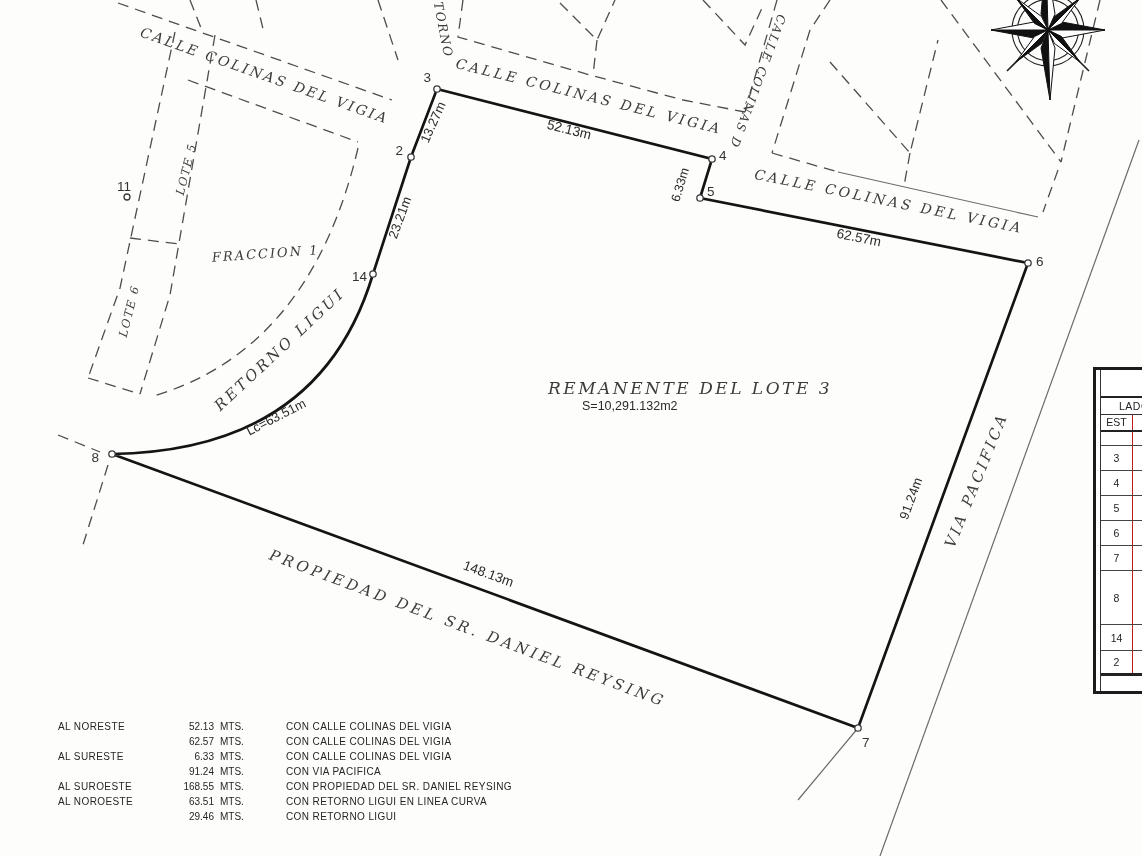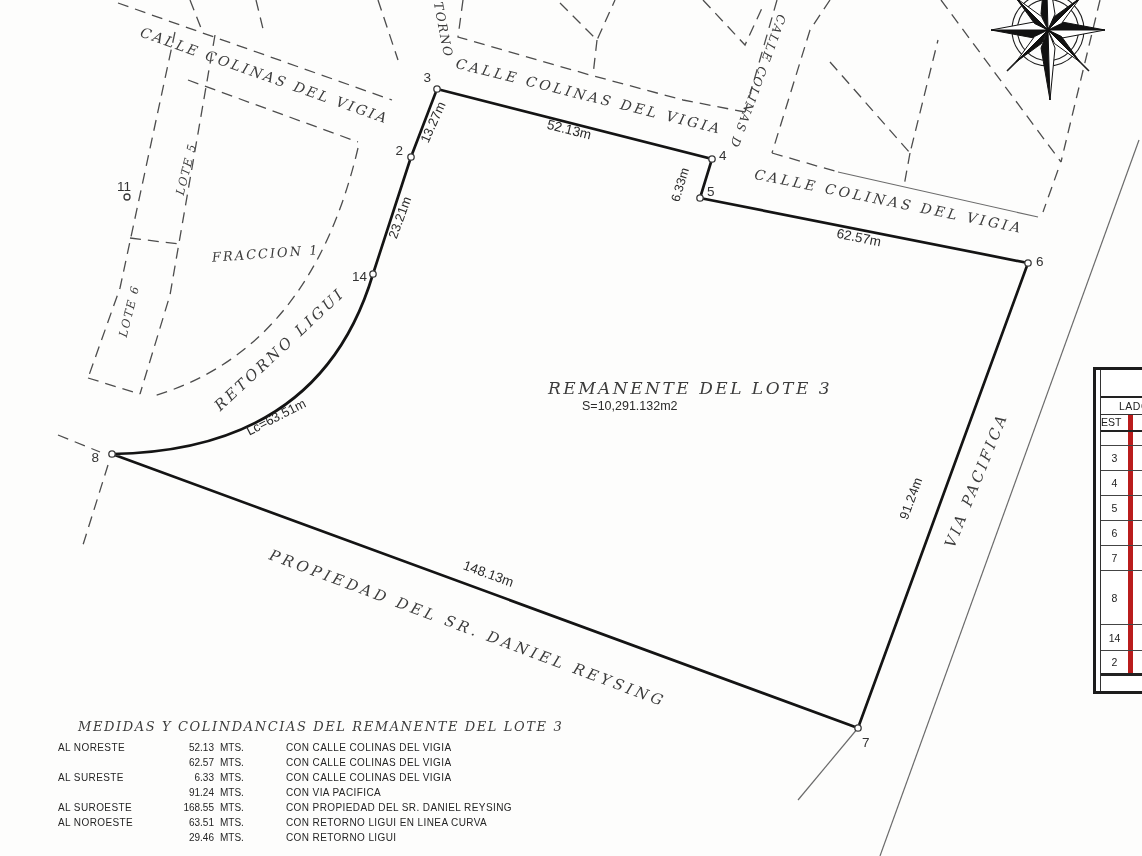--- a/index.html
+++ b/index.html
@@ -49,21 +49,21 @@
     position:absolute;left:1093px;top:367px;width:130px;height:327px;
     border:3px solid #1c1c1c;background:#fff;box-sizing:border-box;
   }
   .st-inner{
     height:100%;margin-left:4px;border-left:1px solid #333;box-sizing:border-box;
     font-size:10.5px;color:#222;
   }
   .st-topband{height:26px;border-bottom:2px solid #222;}
   .st-lado{height:16px;line-height:16px;padding-left:18px;border-bottom:1px solid #333;letter-spacing:.5px;}
   .st-head{display:flex;height:15px;line-height:15px;border-bottom:2px solid #222;}
-  .st-col-est{width:32px;flex:none;text-align:left;border-right:5px solid #b91c1c;box-sizing:border-box;}
+  .st-col-est{width:32px;flex:none;text-align:center;border-right:1px solid #b91c1c;box-sizing:border-box;}
   .st-col-pv{padding-left:9px;}
   .st-row{display:flex;border-bottom:1px solid #444;}
   .st-row .st-col-est{display:flex;align-items:center;justify-content:center;}
   .st-row .st-col-pv{display:flex;align-items:center;}
   .st-botband{height:16px;border-top:1px solid #222;}
 </style>
 </head>
 <body>
 
 <svg width="1142" height="856" viewBox="0 0 1142 856" style="position:absolute;left:0;top:0;">
@@ -186,21 +186,20 @@
       <polygon points="1016,62 1041.5,43.5 1048,30" fill="#111"></polygon>
       <polygon points="1016,62 1034.5,36.5 1048,30" fill="#fff"></polygon>
       <polygon points="1016,-2 1034.5,23.5 1048,30" fill="#111"></polygon>
       <polygon points="1016,-2 1041.5,16.5 1048,30" fill="#fff"></polygon>
     </g>
     <circle cx="1048" cy="30" r="2.5" fill="#111"></circle>
   </g>
 </svg>
 
 <div class="legend">
-  <div class="legend-title">MEDIDAS  Y  COLINDANCIAS  DEL  REMANENTE  DEL  LOTE  3</div>
 
   <div class="legend-row">
     <span class="lg-dir">AL  NORESTE</span>
     <span class="lg-dist">52.13</span>
     <span class="lg-unit">MTS.</span>
     <span class="lg-desc">CON  CALLE  COLINAS  DEL  VIGIA</span>
   </div>
   <div class="legend-row">
     <span class="lg-dir"></span>
     <span class="lg-dist">62.57</span>

